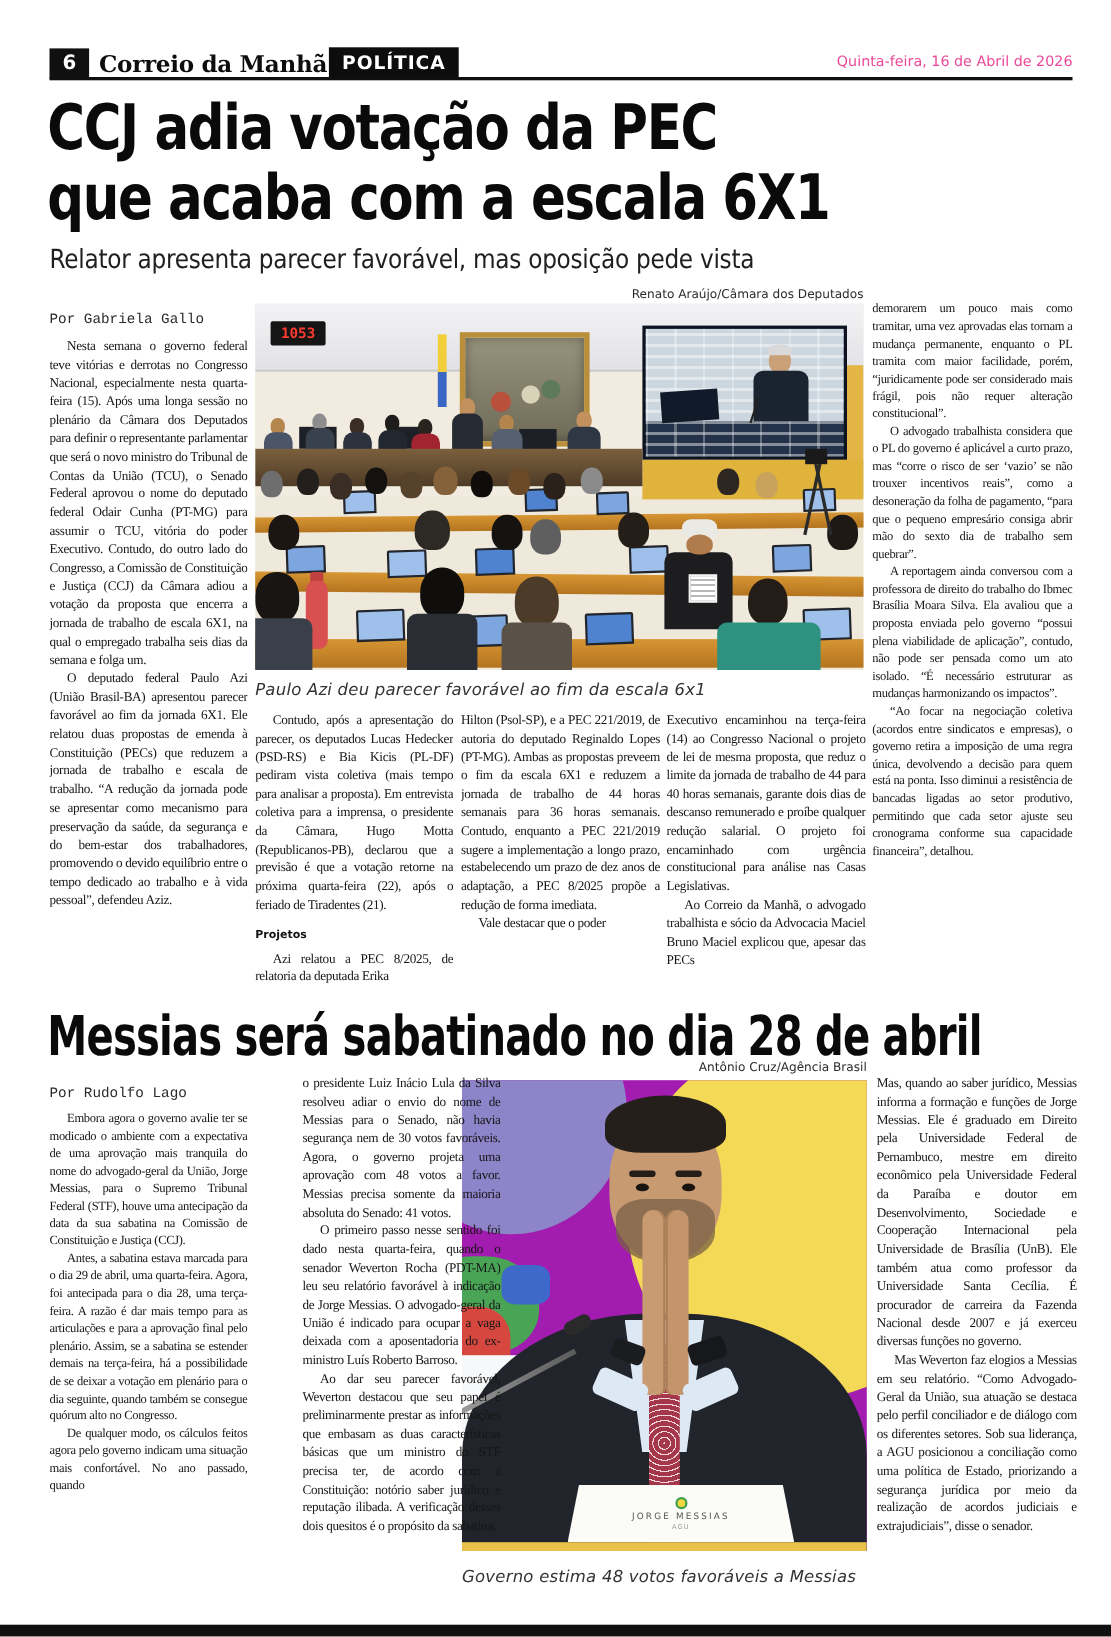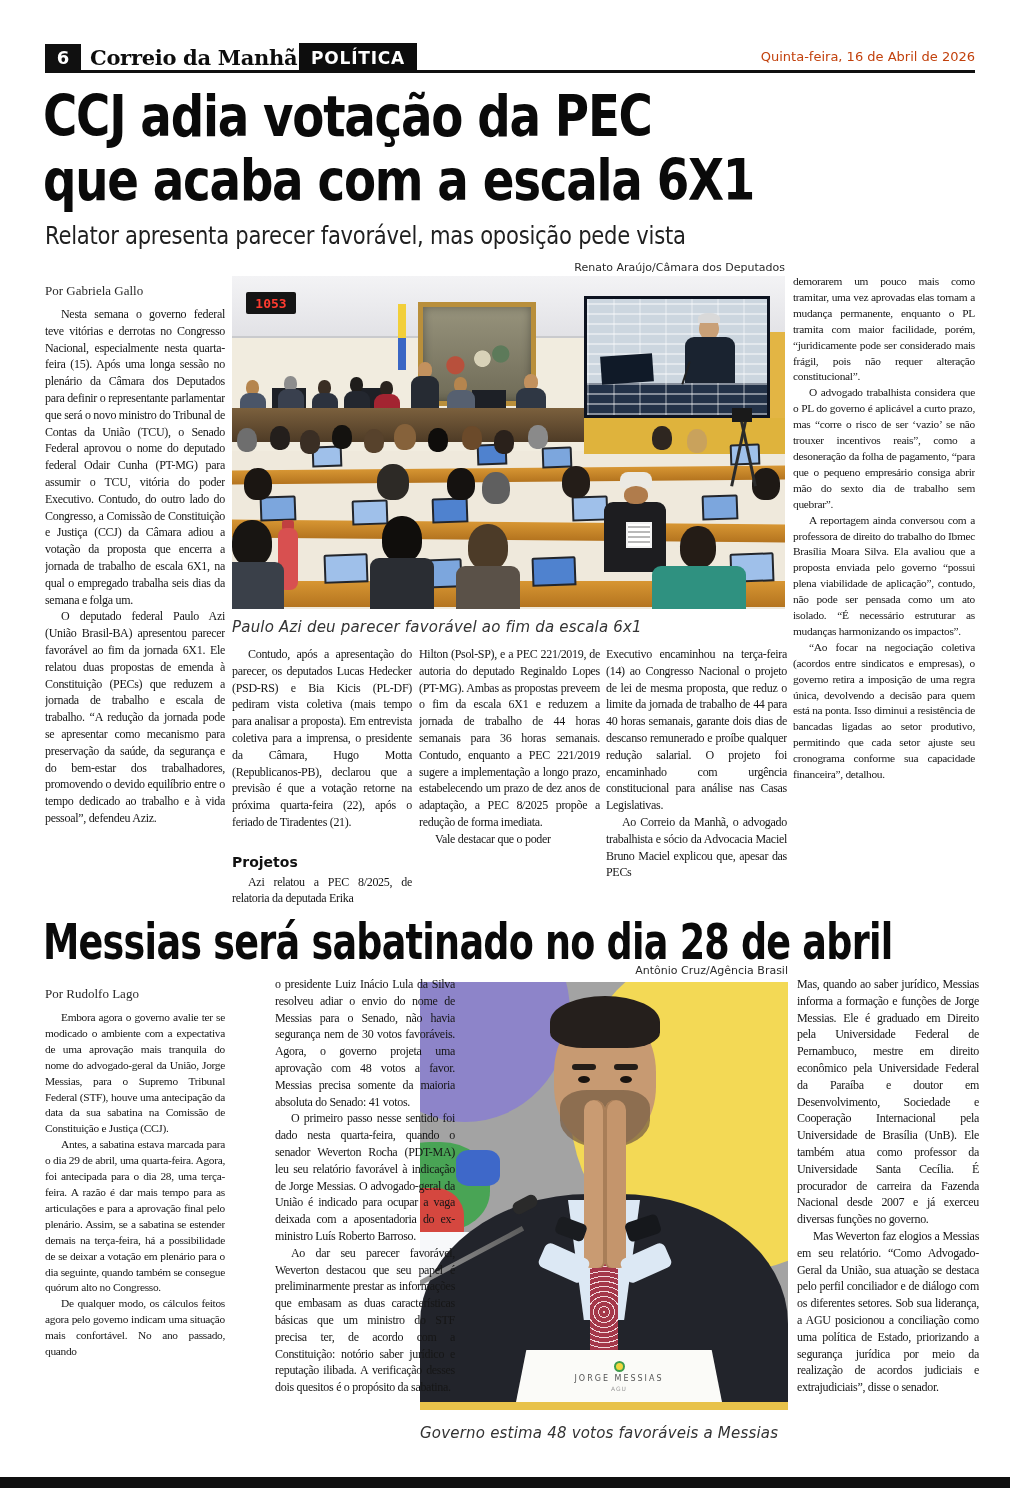--- a/index.html
+++ b/index.html
@@ -10,57 +10,57 @@
 
   
   .pagenum-box{left:45px;top:44px;width:36px;height:27px;background:#101010;color:#fff;
     font-family:"DejaVu Sans",sans-serif;font-weight:bold;font-size:18px;display:flex;
     align-items:center;justify-content:center;}
   .masthead{left:90px;top:45px;font-family:"DejaVu Serif",serif;font-weight:bold;
     font-size:21px;letter-spacing:-.3px;color:#0d0d0d;white-space:nowrap;}
   .section-box{left:299px;top:43px;width:118px;height:29px;background:#0d0d0d;color:#fff;
     font-family:"DejaVu Sans",sans-serif;font-weight:bold;font-size:17px;letter-spacing:.8px;
     display:flex;align-items:center;justify-content:center;}
-  .header-date{right:35px;top:49px;font-family:"DejaVu Sans",sans-serif;font-size:13px;color:#c2410c;}
+  .header-date{right:35px;top:49px;font-family:"DejaVu Sans",sans-serif;font-size:13px;color:#ec4899;}
   .header-rule{left:45px;top:70px;width:930px;height:3px;background:#101010;}
   .bottom-bar{left:0;top:1477px;width:1010px;height:11px;background:#101010;}
 
   
   .h1-wrap{left:43px;top:84px;transform:scaleX(.82);transform-origin:left top;}
   .h1-line{font-family:"DejaVu Sans",sans-serif;font-weight:bold;font-size:57px;
     line-height:64px;letter-spacing:-1.5px;color:#0a0a0a;white-space:nowrap;}
   .subhead{left:45px;top:222px;transform:scaleX(.88);transform-origin:left top;
     font-family:"DejaVu Sans",sans-serif;font-size:24px;color:#1f1f1f;letter-spacing:-.3px;white-space:nowrap;}
   .h2-wrap{left:43px;top:914px;transform:scaleX(.73);transform-origin:left top;}
   .h2-line{font-family:"DejaVu Sans",sans-serif;font-weight:bold;font-size:50px;
     line-height:56px;letter-spacing:-1px;color:#0a0a0a;white-space:nowrap;}
 
   
-  .byline{font-family:Liberation Serif, serif;font-size:13px;color:#2a2a2a;}
+  .byline{font-family:Liberation Mono, monospace;font-size:13px;color:#2a2a2a;}
   .col{overflow:hidden;font-size:12px;line-height:16.8px;letter-spacing:-.3px;
     text-align:justify;color:#161616;}
   .col.tight{font-size:11.4px;line-height:15.9px;letter-spacing:-.3px;}
   .col .para{margin:0;text-align:justify;}
   .col .ind{text-indent:16px;}
-  .col .col-subhead{font-family:"DejaVu Sans",sans-serif;font-weight:bold;font-size:14px;
-    color:#111;margin:23px 0 3px 0;letter-spacing:0;}
+  .col .col-subhead{font-family:"DejaVu Sans",sans-serif;font-weight:bold;font-size:10px;
+    color:#111;margin:12px 0 3px 0;letter-spacing:0;}
   .credit{font-family:"DejaVu Sans",sans-serif;font-size:11px;color:#2b2b2b;text-align:right;}
   .caption{font-family:"DejaVu Sans",sans-serif;font-style:italic;font-weight:500;
     font-size:15px;color:#333;letter-spacing:.2px;}
 
   
   .photo1{left:232px;top:276px;width:553px;height:333px;background:#efe9dc;overflow:hidden;}
   .ph{position:absolute;border-radius:48% 48% 42% 42%;}
   .pb{position:absolute;border-radius:9px 9px 0 0;}
   .lp{position:absolute;background:#22252b;border-radius:2px 2px 0 0;transform:rotate(-2deg);}
   .lp .scr{position:absolute;inset:2px;}
   .deskrow{position:absolute;background:linear-gradient(#d79633,#b4741f);}
 
   
-  .photo2{left:420px;top:982px;width:368px;height:428px;background:#a3a3a3;overflow:hidden;}
+  .photo2{left:420px;top:982px;width:368px;height:428px;background:#a21caf;overflow:hidden;}
 </style>
 </head>
 <body>
 
 <div id="page">
 
   <div class="abs pagenum-box">
       <span>6</span>
     </div>
   <div class="abs masthead">Correio da Manhã</div>

